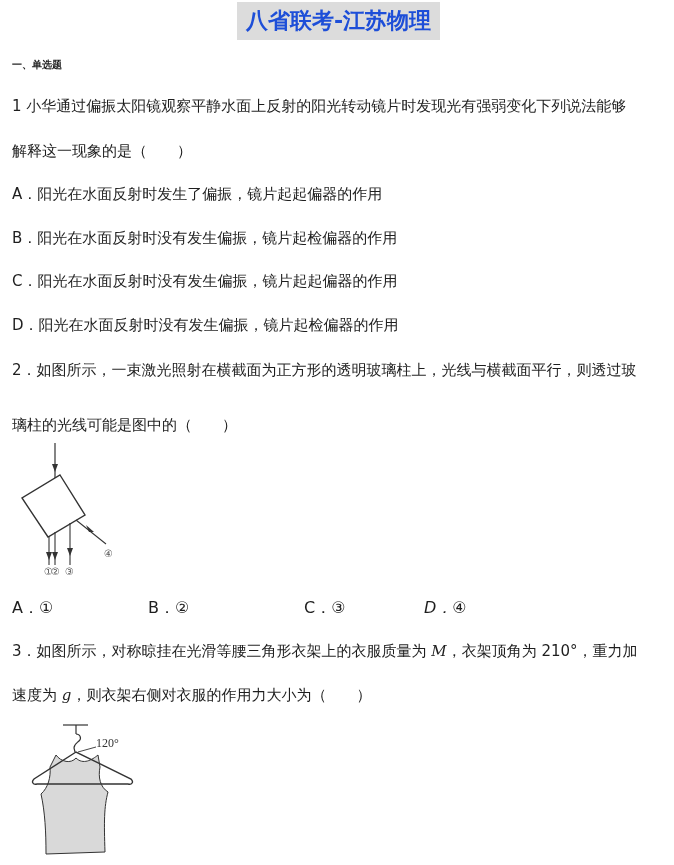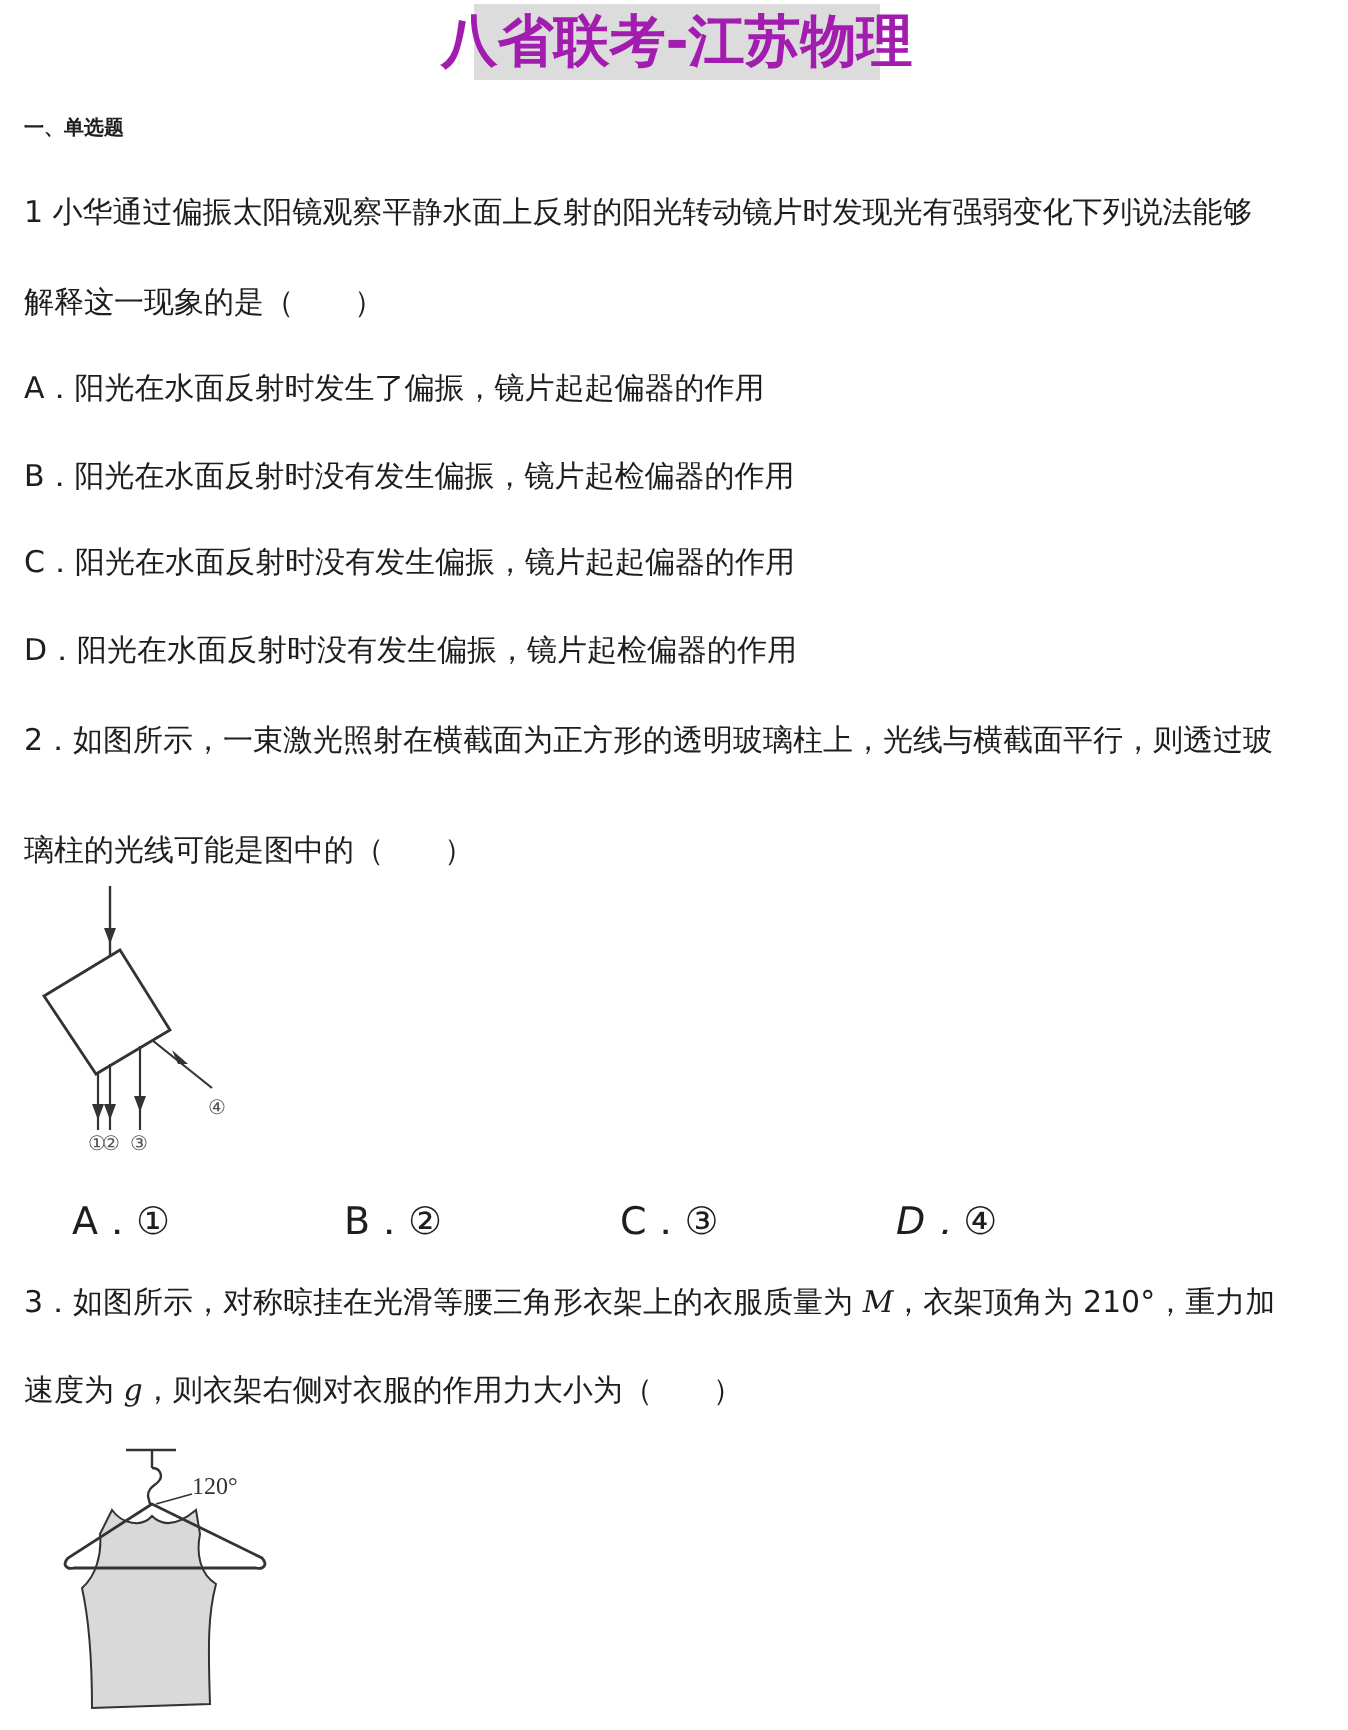--- a/index.html
+++ b/index.html
@@ -6,30 +6,30 @@
   body {
     width: 674px; height: 865px; overflow: hidden; position: relative;
     font-family: "DejaVu Sans", "Liberation Sans", sans-serif;
     color: #1e1e1e;
   }
   .title-box {
     position: absolute; left: 237px; top: 2px; width: 203px; height: 38px;
     background: #dcdcdc; display: flex; align-items: center; justify-content: center;
   }
   .title-text {
-    color: #a21caf; font-weight: bold; font-size: 28px; letter-spacing: 0px;
+    color: #1d4ed8; font-weight: bold; font-size: 22px; letter-spacing: 0px;
     white-space: nowrap;
   }
   .line {
     position: absolute; left: 12px; font-size: 15px; white-space: nowrap; line-height: 20px;
   }
   .section { font-weight: bold; font-size: 10px; }
   .math { font-family: "DejaVu Serif", "Liberation Serif", serif; font-style: italic; }
   .options-row { position: absolute; left: 12px; top: 598px; width: 600px; height: 20px; }
-  .opt { position: absolute; top: 0; font-size: 19px; white-space: nowrap; margin-left: 24px; }
+  .opt { position: absolute; top: 0; font-size: 16px; white-space: nowrap; }
   svg { position: absolute; }
 </style>
 </head>
 <body>
 
 <div class="title-box">
   <span class="title-text">八省联考-江苏物理</span>
 </div>
 
 <div class="line section" style="top:55px;">一、单选题</div>
@@ -70,21 +70,21 @@
 
     <text x="34" y="135" font-size="10" fill="#555">①</text>
     <text x="41" y="135" font-size="10" fill="#555">②</text>
     <text x="55" y="135" font-size="10" fill="#555">③</text>
     <text x="94" y="117" font-size="10" fill="#555">④</text>
   </svg>
 
   <div class="options-row">
     <span class="opt" style="left:0px;">A．①</span>
     <span class="opt" style="left:136px;">B．②</span>
-    <span class="opt" style="left:274px;">C．③</span>
+    <span class="opt" style="left:292px;">C．③</span>
     <span class="opt" style="left:412px;font-style:italic;">D．④</span>
   </div>
 </div>
 
 <div>
   <div class="line" style="top:641px;">
     <span>3．如图所示，对称晾挂在光滑等腰三角形衣架上的衣服质量为 </span><span class="math">M</span><span>，衣架顶角为 210°，重力加</span>
   </div>
   <div class="line" style="top:685px;">
     <span>速度为 </span><span class="math">g</span><span>，则衣架右侧对衣服的作用力大小为（　　）</span>

